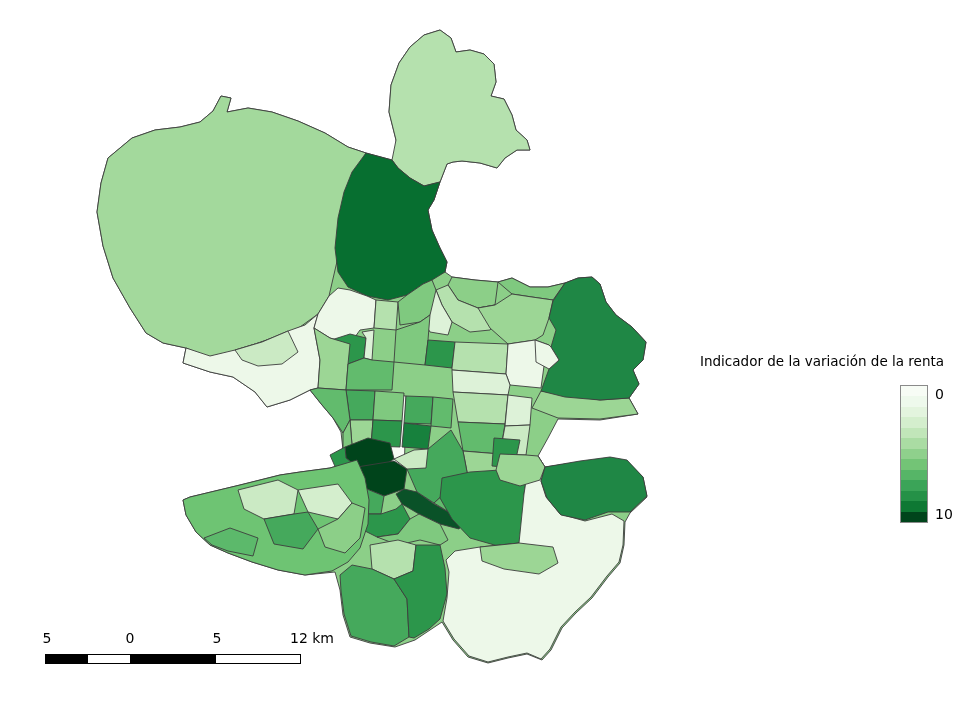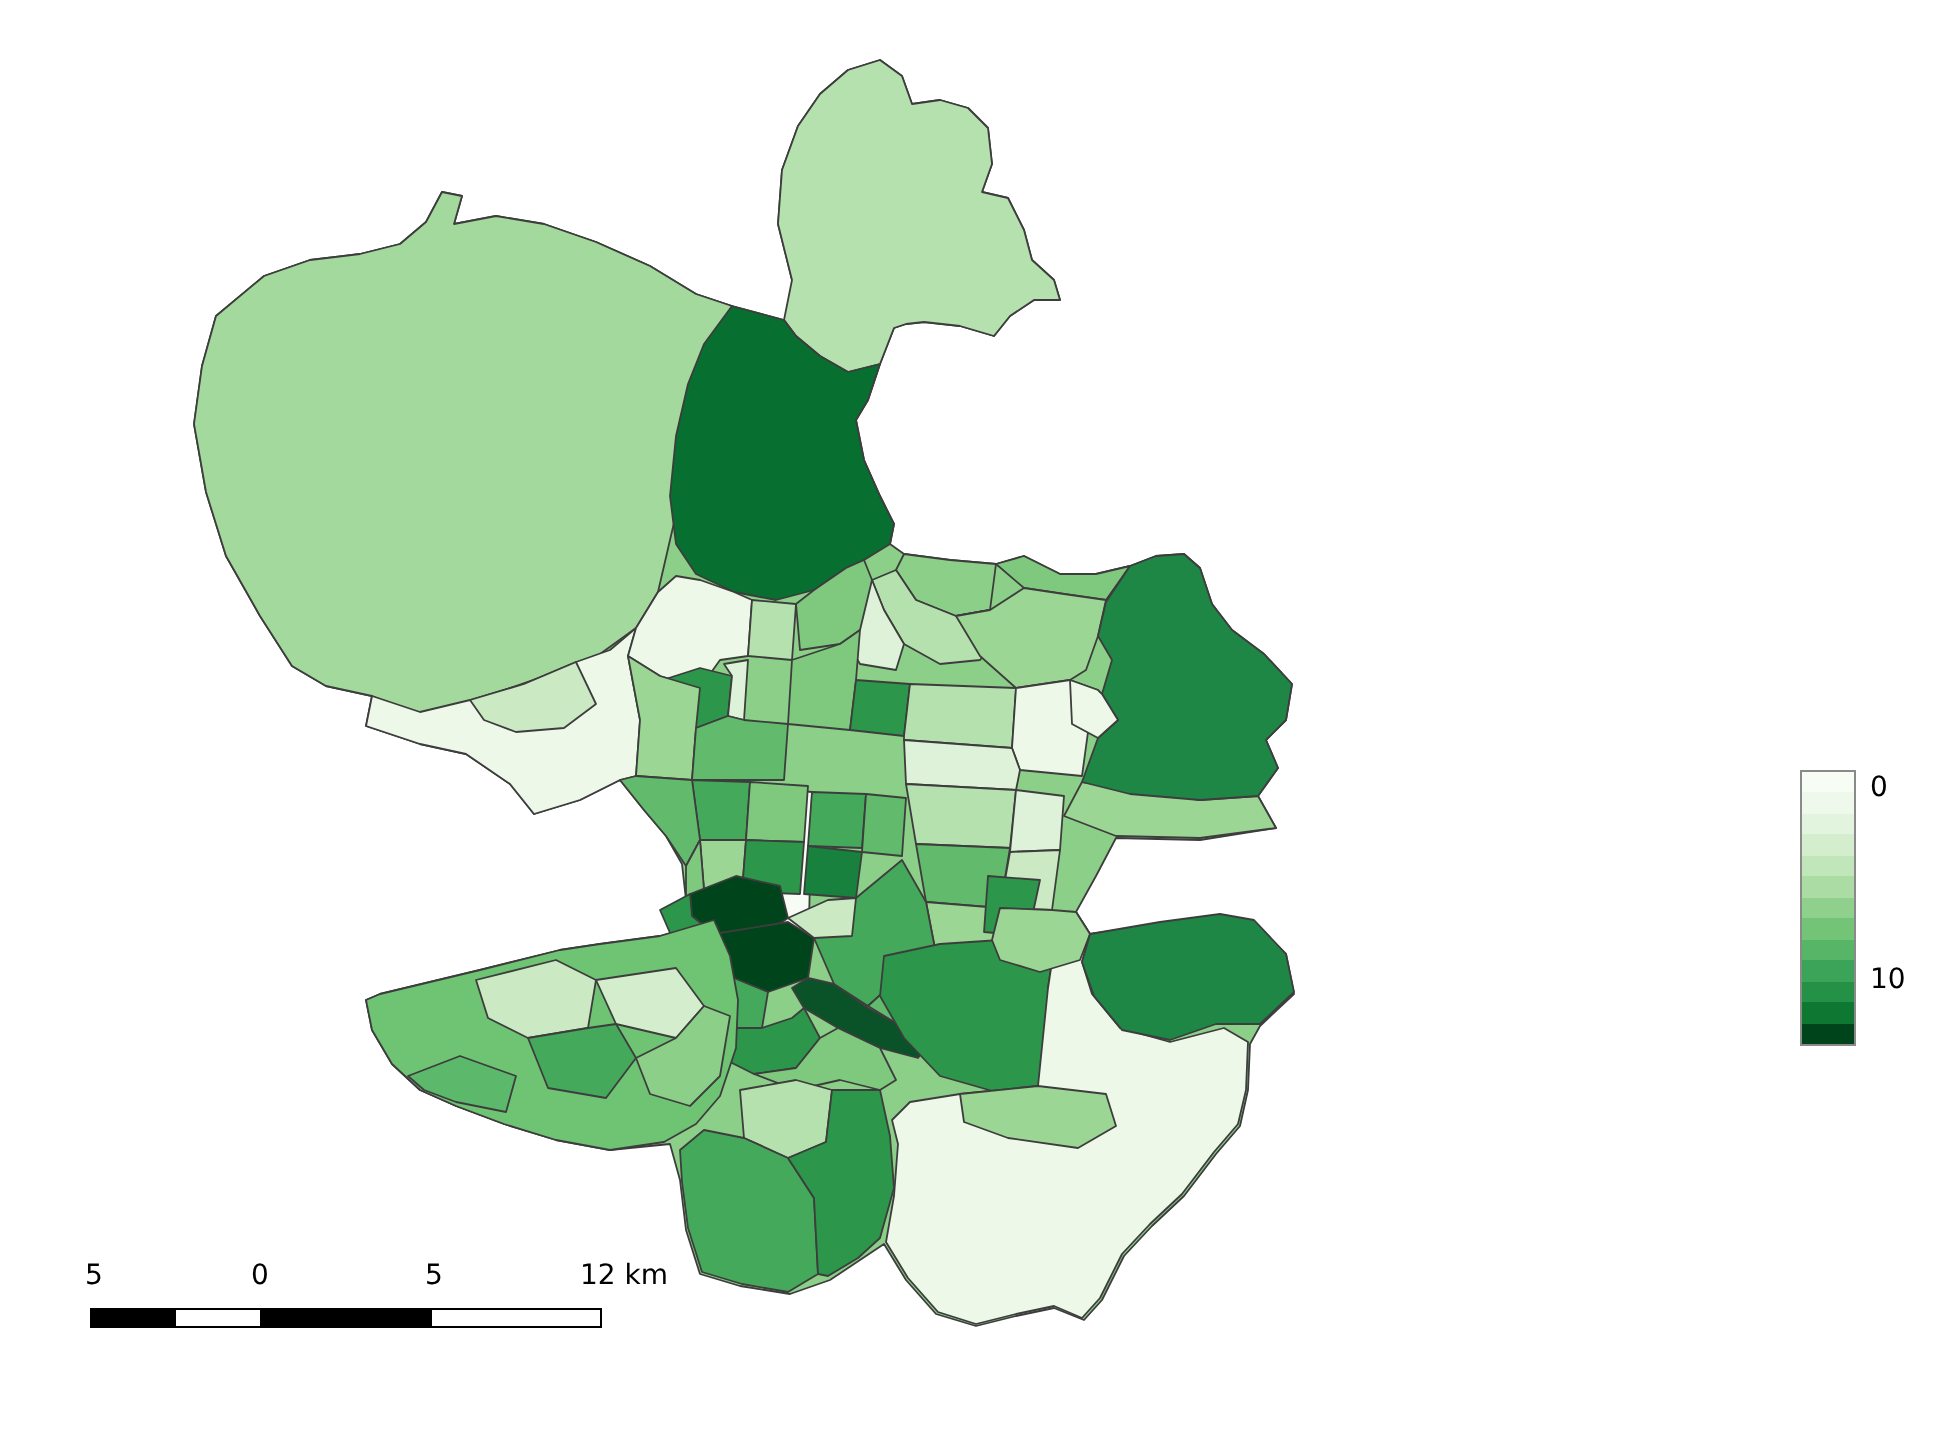--- a/index.html
+++ b/index.html
@@ -13,21 +13,21 @@
     position:absolute;left:620px;top:352px;width:324px;text-align:right;
     font-size:13.5px;line-height:18px;white-space:nowrap;
   }
   .legend-bar{
     position:absolute;left:900px;top:385px;width:26px;height:136px;
     border:1px solid #8a8a8a;display:flex;flex-direction:column;
   }
   .legend-step{flex:1 1 auto;}
   .legend-tick{position:absolute;font-size:14px;line-height:14px;}
   .legend-tick.t0{left:935px;top:387px;}
-  .legend-tick.t10{left:935px;top:483px;}
+  .legend-tick.t10{left:935px;top:507px;}
   .scalebar{position:absolute;left:45px;top:654px;height:10px;display:flex;}
   .scalebar .seg{height:10px;border:1px solid #000;box-sizing:border-box;}
   .scalebar .seg + .seg{margin-left:-1px;}
   .seg.w0{width:43px;}
   .seg.w1{width:44px;}
   .seg.w2{width:86px;}
   .seg.w3{width:86px;}
   .sb-lbl{position:absolute;top:630px;font-size:14px;line-height:16px;transform:translateX(-50%);white-space:nowrap;}
   .sb-lbl.p0{left:47px;}
   .sb-lbl.p1{left:130px;}
@@ -102,20 +102,21 @@
     <path d="M565,283 L578,278 L592,277 L600,284 L606,302 L616,315 L632,327 L646,342 L643,360 L633,370 L639,384 L629,398 L600,400 L565,397 L541,391 L549,369 L559,360 L551,347 L556,330 L549,318 L553,301 Z" fill="#1f8745" stroke="#3d3d3d"></path>
     <path d="M535,340 L549,345 L551,347 L559,360 L549,369 L536,362 Z" fill="#edf8e9" stroke="#3d3d3d"></path>
     <path d="M183,500 L190,497 L240,485 L280,475 L300,472 L330,468 L357,460 L365,478 L369,500 L368,524 L360,548 L348,562 L332,571 L305,575 L278,570 L252,562 L228,553 L210,545 L196,532 L186,515 Z" fill="#6ec473" stroke="#3d3d3d"></path>
     <path d="M298,490 L338,484 L352,503 L338,519 L308,512 Z" fill="#d4eecd" stroke="#3d3d3d"></path>
     <path d="M238,490 L278,480 L298,490 L294,514 L264,519 L244,509 Z" fill="#cbeac4" stroke="#3d3d3d"></path>
     <path d="M204,538 L230,528 L258,538 L253,556 L228,551 L212,545 Z" fill="#5cb96b" stroke="#3d3d3d"></path>
     <path d="M264,519 L294,514 L308,512 L318,529 L303,549 L274,544 Z" fill="#45a95c" stroke="#3d3d3d"></path>
     <path d="M318,529 L338,519 L352,503 L365,508 L360,538 L345,553 L325,547 Z" fill="#8ccf88" stroke="#3d3d3d"></path>
   </svg>
 
+  <div class="legend-title">Indicador de la variación de la renta</div>
   <div class="legend-bar">
       <div class="legend-step" style="background: rgb(247, 252, 245);"></div>
       <div class="legend-step" style="background: rgb(238, 249, 236);"></div>
       <div class="legend-step" style="background: rgb(227, 244, 222);"></div>
       <div class="legend-step" style="background: rgb(212, 238, 205);"></div>
       <div class="legend-step" style="background: rgb(193, 230, 185);"></div>
       <div class="legend-step" style="background: rgb(170, 220, 163);"></div>
       <div class="legend-step" style="background: rgb(143, 208, 140);"></div>
       <div class="legend-step" style="background: rgb(115, 196, 118);"></div>
       <div class="legend-step" style="background: rgb(86, 181, 103);"></div>

